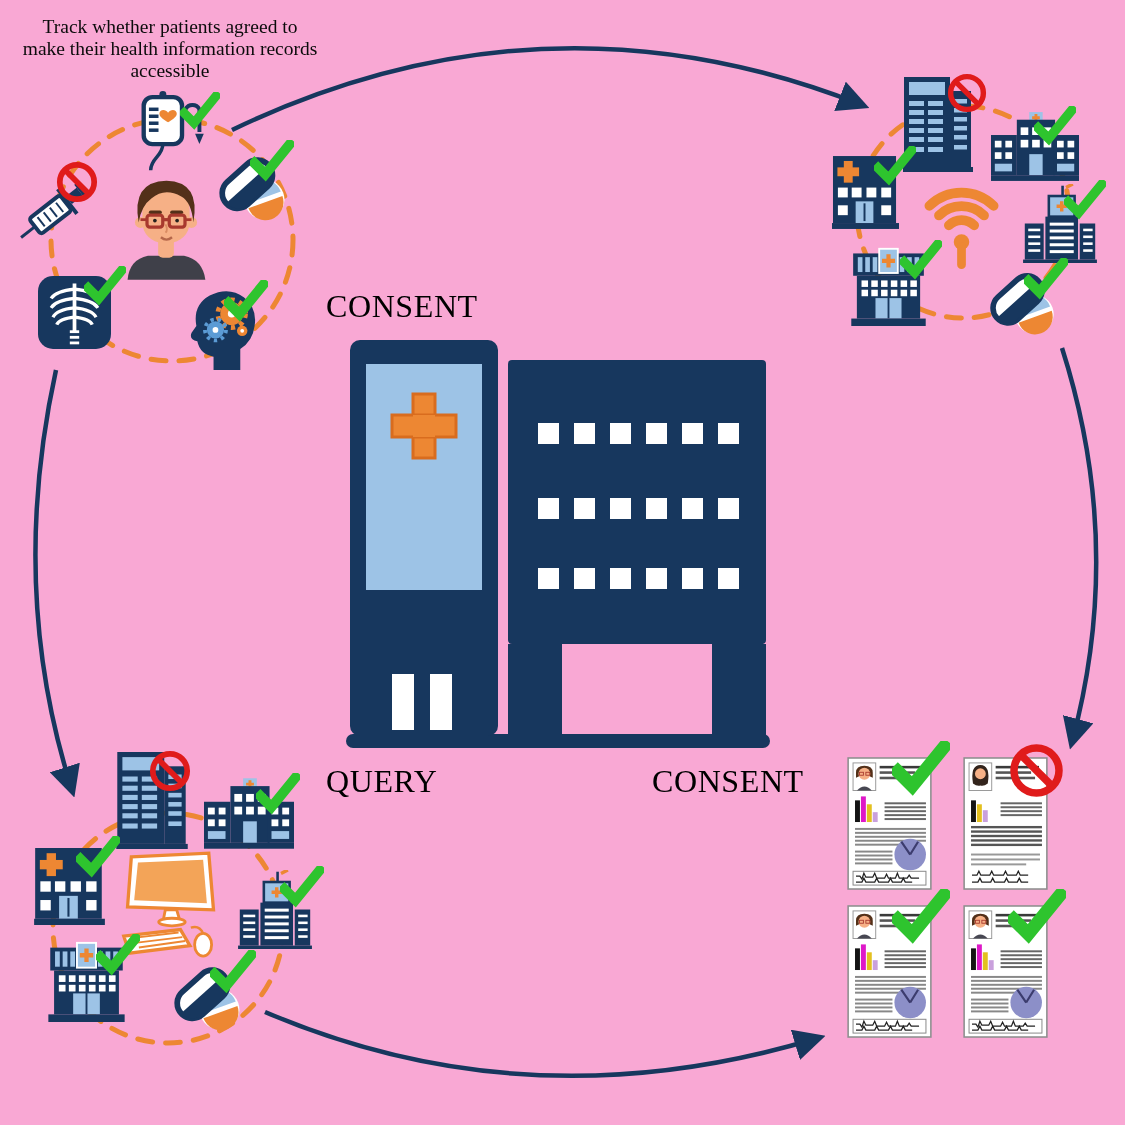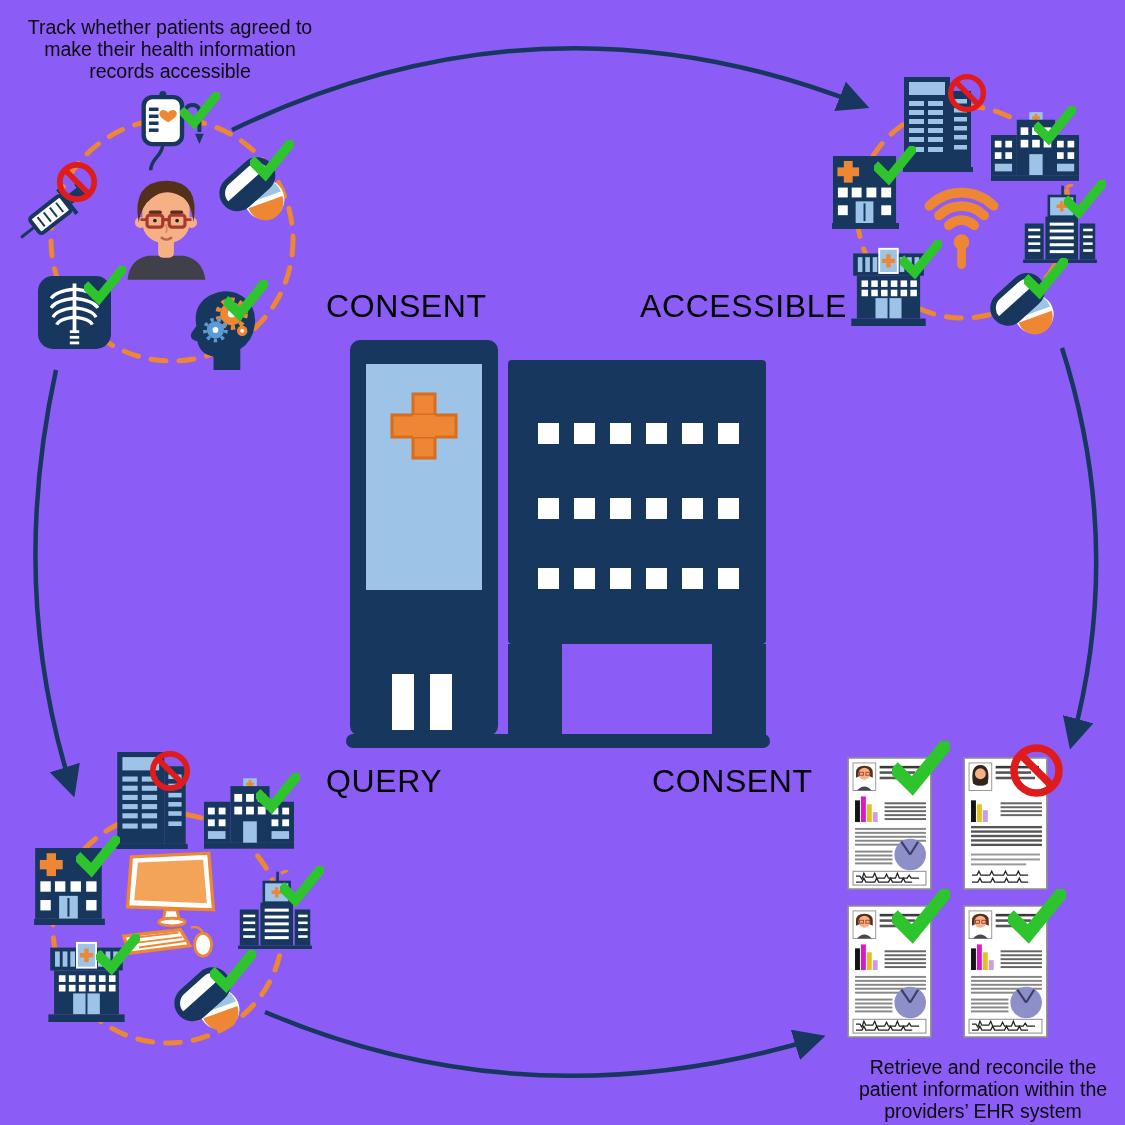--- a/index.html
+++ b/index.html
@@ -1,18 +1,18 @@
 <!DOCTYPE html>
 <html style="--navy: #17375E; --orange: #ED8733; --lightblue: #9DC3E6; --midblue: #5B9BD5; --green: #2EC42E; --red: #E01B1B; --skin: #F6B086; --hair: #533019; --shirt: #3F4049; --glass: #A8392E; --screen: #F3A458; --pie: #8C8FC8; --magenta: #DE18C8; --yellow: #E3C01F; --violet: #C9A0DC;"><head>
 <meta charset="utf-8">
 <style>
   *{margin:0;padding:0;box-sizing:border-box}
   html,body{background:#fff}
-  #canvas{position:relative;width:1125px;height:1125px;background:#8b5cf6;
-          font-family:Liberation Sans, sans-serif;overflow:hidden}
+  #canvas{position:relative;width:1125px;height:1125px;background:#f9a8d4;
+          font-family:Liberation Serif, serif;overflow:hidden}
   .abs{position:absolute}
   svg{display:block;overflow:visible}
   .caption{position:absolute;text-align:center;font-size:19.5px;line-height:1.14;color:#0b0b0b}
   .stage-label{position:absolute;font-size:32px;letter-spacing:.6px;color:#000}
 
   
   .f-navy{fill:var(--navy)}   .s-navy{stroke:var(--navy)}
   .f-or{fill:var(--orange)}   .s-or{stroke:var(--orange)}
   .f-lb{fill:var(--lightblue)}.f-mb{fill:var(--midblue)} .s-mb{stroke:var(--midblue)}
   .f-w{fill:#fff}             .s-w{stroke:#fff}
@@ -329,24 +329,22 @@
   </svg>
 
   <svg class="abs" style="left:0;top:0" width="1125" height="1125" viewBox="0 0 1125 1125">
     <path class="arrow" d="M232 130 Q545 -20 862 105" marker-end="url(#ah)"></path>
     <path class="arrow" d="M1062 348 Q1125 545 1072 742" marker-end="url(#ah)"></path>
     <path class="arrow" d="M265 1012 Q530 1125 818 1038" marker-end="url(#ah)"></path>
     <path class="arrow" d="M56 370 Q8 590 72 790" marker-end="url(#ah)"></path>
   </svg>
 
   <div class="caption" style="left:20px;top:16px;width:300px">Track whether patients agreed to make their health information records accessible</div>
-  <div class="caption" style="left:843px;top:1056px;width:280px">Retrieve and reconcile the patient information within the providers’ EHR system</div>
 
   <div class="stage-label" style="left:326px;top:288px">CONSENT</div>
-  <div class="stage-label" style="left:640px;top:288px">ACCESSIBLE</div>
   <div class="stage-label" style="left:326px;top:763px">QUERY</div>
   <div class="stage-label" style="left:652px;top:763px">CONSENT</div>
 
   <svg class="abs" style="left:344px;top:338px" width="428" height="412" viewBox="0 0 428 412">
     <rect x="2" y="396" width="424" height="14" rx="7" class="f-navy"></rect>
     <rect x="6" y="2" width="148" height="396" rx="10" class="f-navy"></rect>
     <rect x="22" y="26" width="116" height="226" class="f-lb"></rect>
     <g>
       <rect x="69" y="56" width="22" height="64" class="f-or" stroke="#d96c1e" stroke-width="3"></rect>
       <rect x="48" y="77" width="64" height="22" class="f-or" stroke="#d96c1e" stroke-width="3"></rect>

